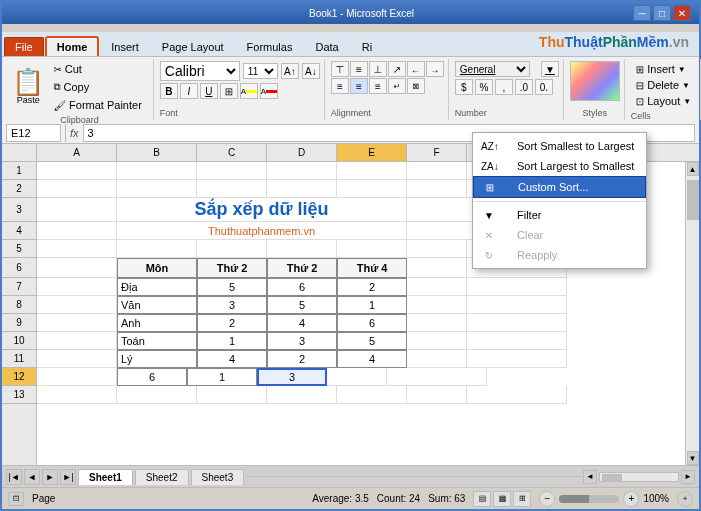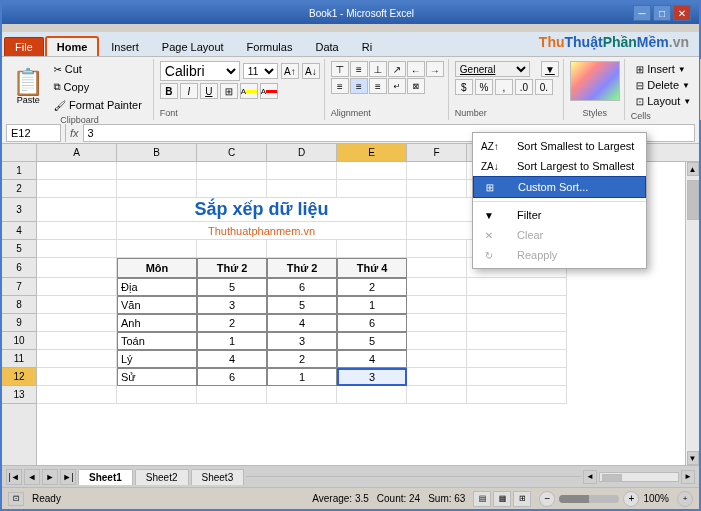--- a/index.html
+++ b/index.html
@@ -619,21 +619,20 @@
           <div class="grid-cell" style="width:80px; border:1px solid #888;">Lý</div>
           <div class="grid-cell center" style="width:70px; border:1px solid #888;">4</div>
           <div class="grid-cell center" style="width:70px; border:1px solid #888;">2</div>
           <div class="grid-cell center" style="width:70px; border:1px solid #888;">4</div>
           <div class="grid-cell" style="width:60px;"></div>
           <div class="grid-cell" style="width:100px;"></div>
         </div>
 
         <div class="grid-row" style="height:18px;">
           <div class="grid-cell" style="width:80px;"></div>
-          <div class="grid-cell" style="width:80px; border:1px solid #888;">Sử</div>
           <div class="grid-cell center" style="width:70px; border:1px solid #888;">6</div>
           <div class="grid-cell center" style="width:70px; border:1px solid #888;">1</div>
           <div class="grid-cell center active" style="width:70px; border:2px solid #3060d0;">3</div>
           <div class="grid-cell" style="width:60px;"></div>
           <div class="grid-cell" style="width:100px;"></div>
         </div>
 
         <div class="grid-row" style="height:18px;">
           <div class="grid-cell" style="width:80px;"></div>
           <div class="grid-cell" style="width:80px;"></div>
@@ -669,21 +668,21 @@
       <div style="width:14px; height:14px; background:#d0d0d0; border:1px solid #bbb; cursor:pointer; font-size:8px; display:flex; align-items:center; justify-content:center;">◄</div>
       <div style="width:80px; height:10px; background:#e8e8e8; border:1px solid #bbb;">
         <div style="width:20px; height:8px; background:#c0c0c0; border:1px solid #bbb; margin-left:2px; margin-top:1px;"></div>
       </div>
       <div style="width:14px; height:14px; background:#d0d0d0; border:1px solid #bbb; cursor:pointer; font-size:8px; display:flex; align-items:center; justify-content:center;">►</div>
     </div>
   </div>
 
   <div class="status-bar">
     <div style="background:#d0d0d0; border:1px solid #bbb; width:16px; height:14px; display:flex; align-items:center; justify-content:center; font-size:8px;">⊡</div>
-    <span>Ready</span>
+    <span>Page</span>
     <span style="flex:1;"></span>
     <span>Average: 3.5</span>
     <span>Count: 24</span>
     <span>Sum: 63</span>
     <div class="view-btns">
       <div class="view-btn">▤</div>
       <div class="view-btn">▦</div>
       <div class="view-btn">⊞</div>
     </div>
     <div class="zoom-area">

